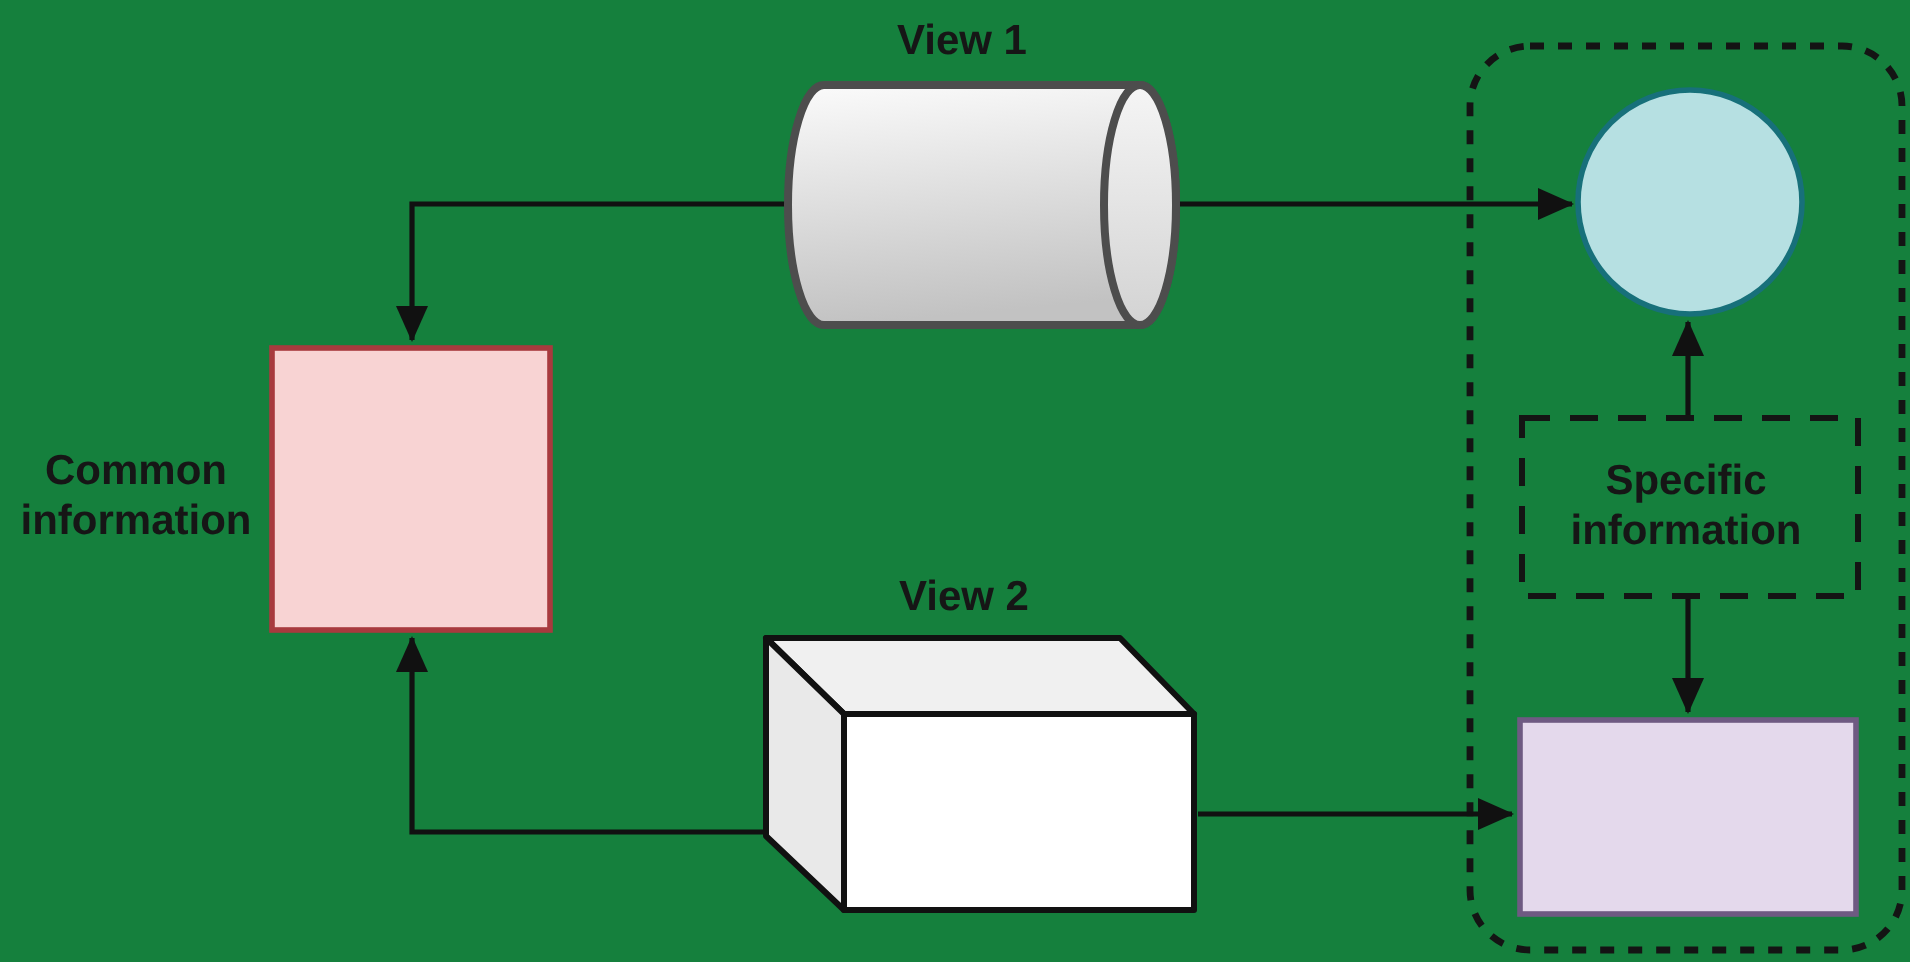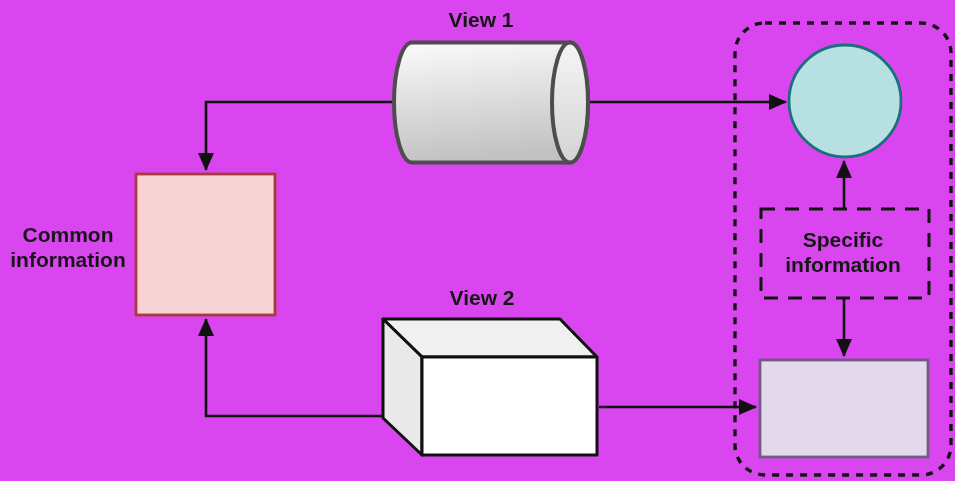--- a/index.html
+++ b/index.html
@@ -1,16 +1,16 @@
 <!DOCTYPE html>
 <html><head>
 <meta charset="utf-8">
 <style>
   html,body{margin:0;padding:0;background:#ffffff;}
-  .stage{position:relative;width:955px;height:481px;background:#d946ef;overflow:hidden;
+  .stage{position:relative;width:955px;height:481px;background:#15803d;overflow:hidden;
          font-family:"Liberation Sans",sans-serif;text-align:right;}
   svg text{font-family:"Liberation Sans",sans-serif;font-weight:700;font-size:21px;
            fill:#161616;text-anchor:middle;}
   .edge{fill:none;stroke:#111111;stroke-width:2.6;}
   .cyl{stroke:#4d4d4d;stroke-width:4;stroke-linejoin:round;}
   .boxface{stroke:#111111;stroke-width:3;stroke-linejoin:round;}
   .pinknode{stroke:#a83a3e;stroke-width:2.8;}
   .tealnode{stroke:#17707a;stroke-width:2.8;}
   .purplenode{stroke:#6e5a82;stroke-width:2.8;}
   .dashedbox{fill:none;stroke:#141414;stroke-width:3;stroke-dasharray:14 10;}

